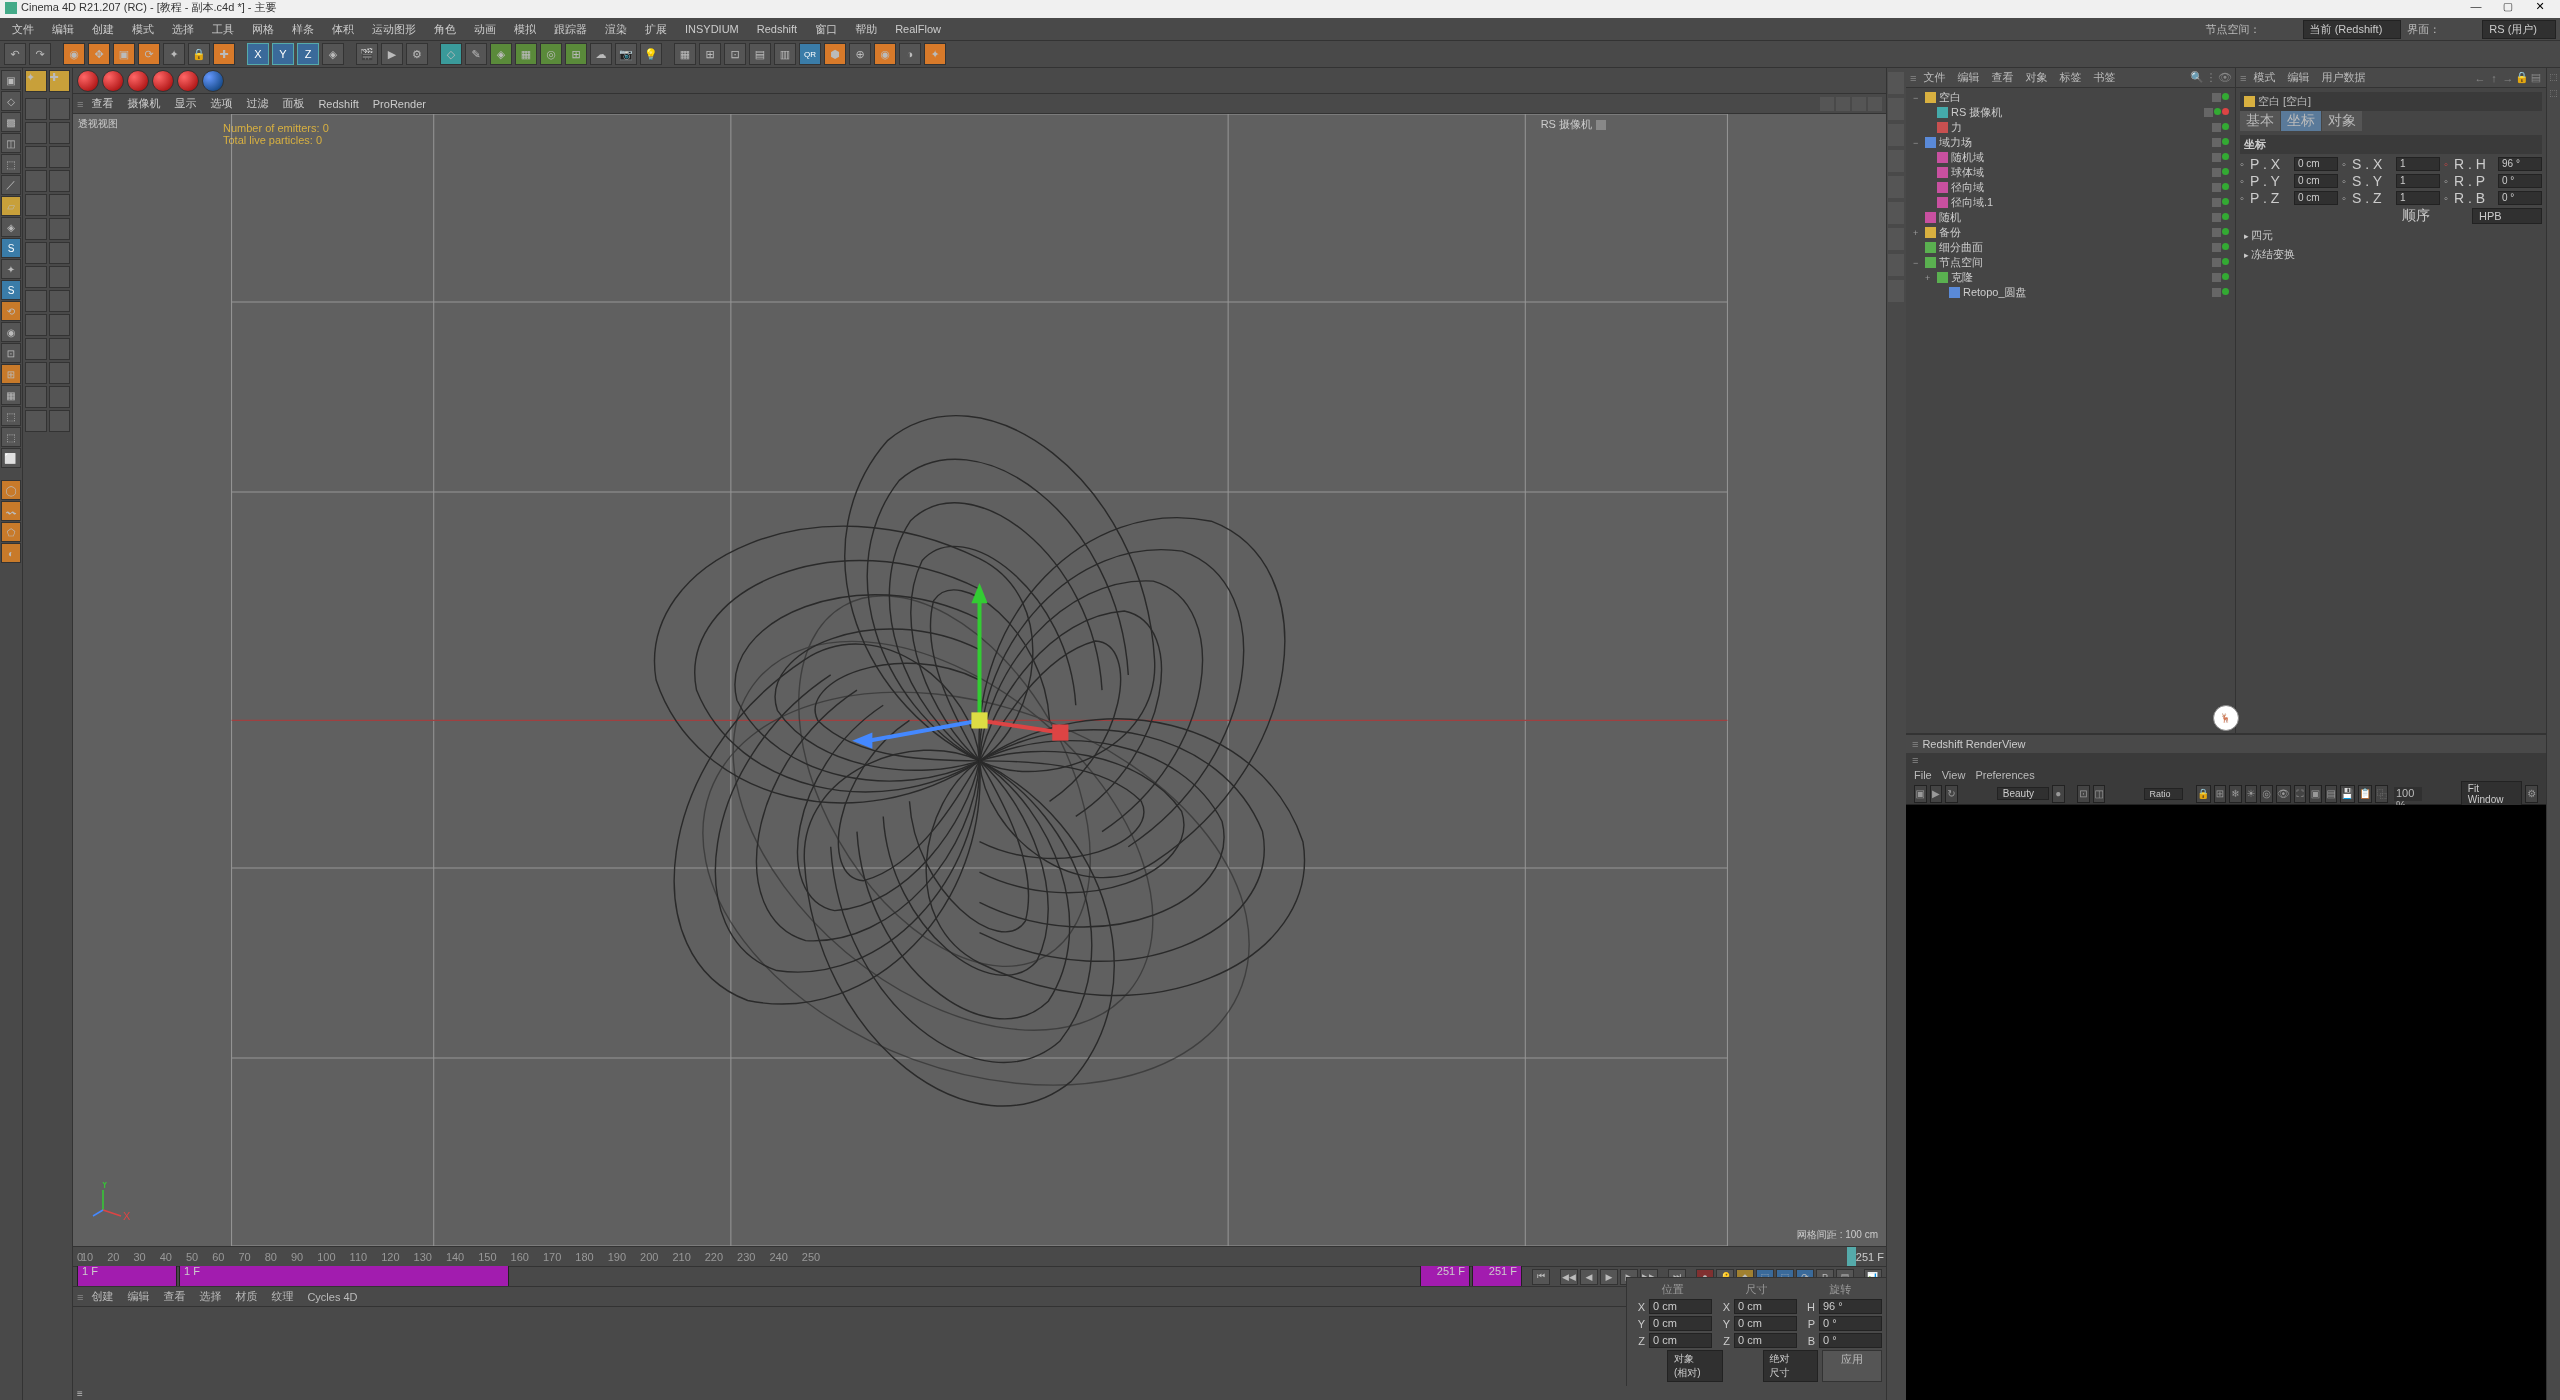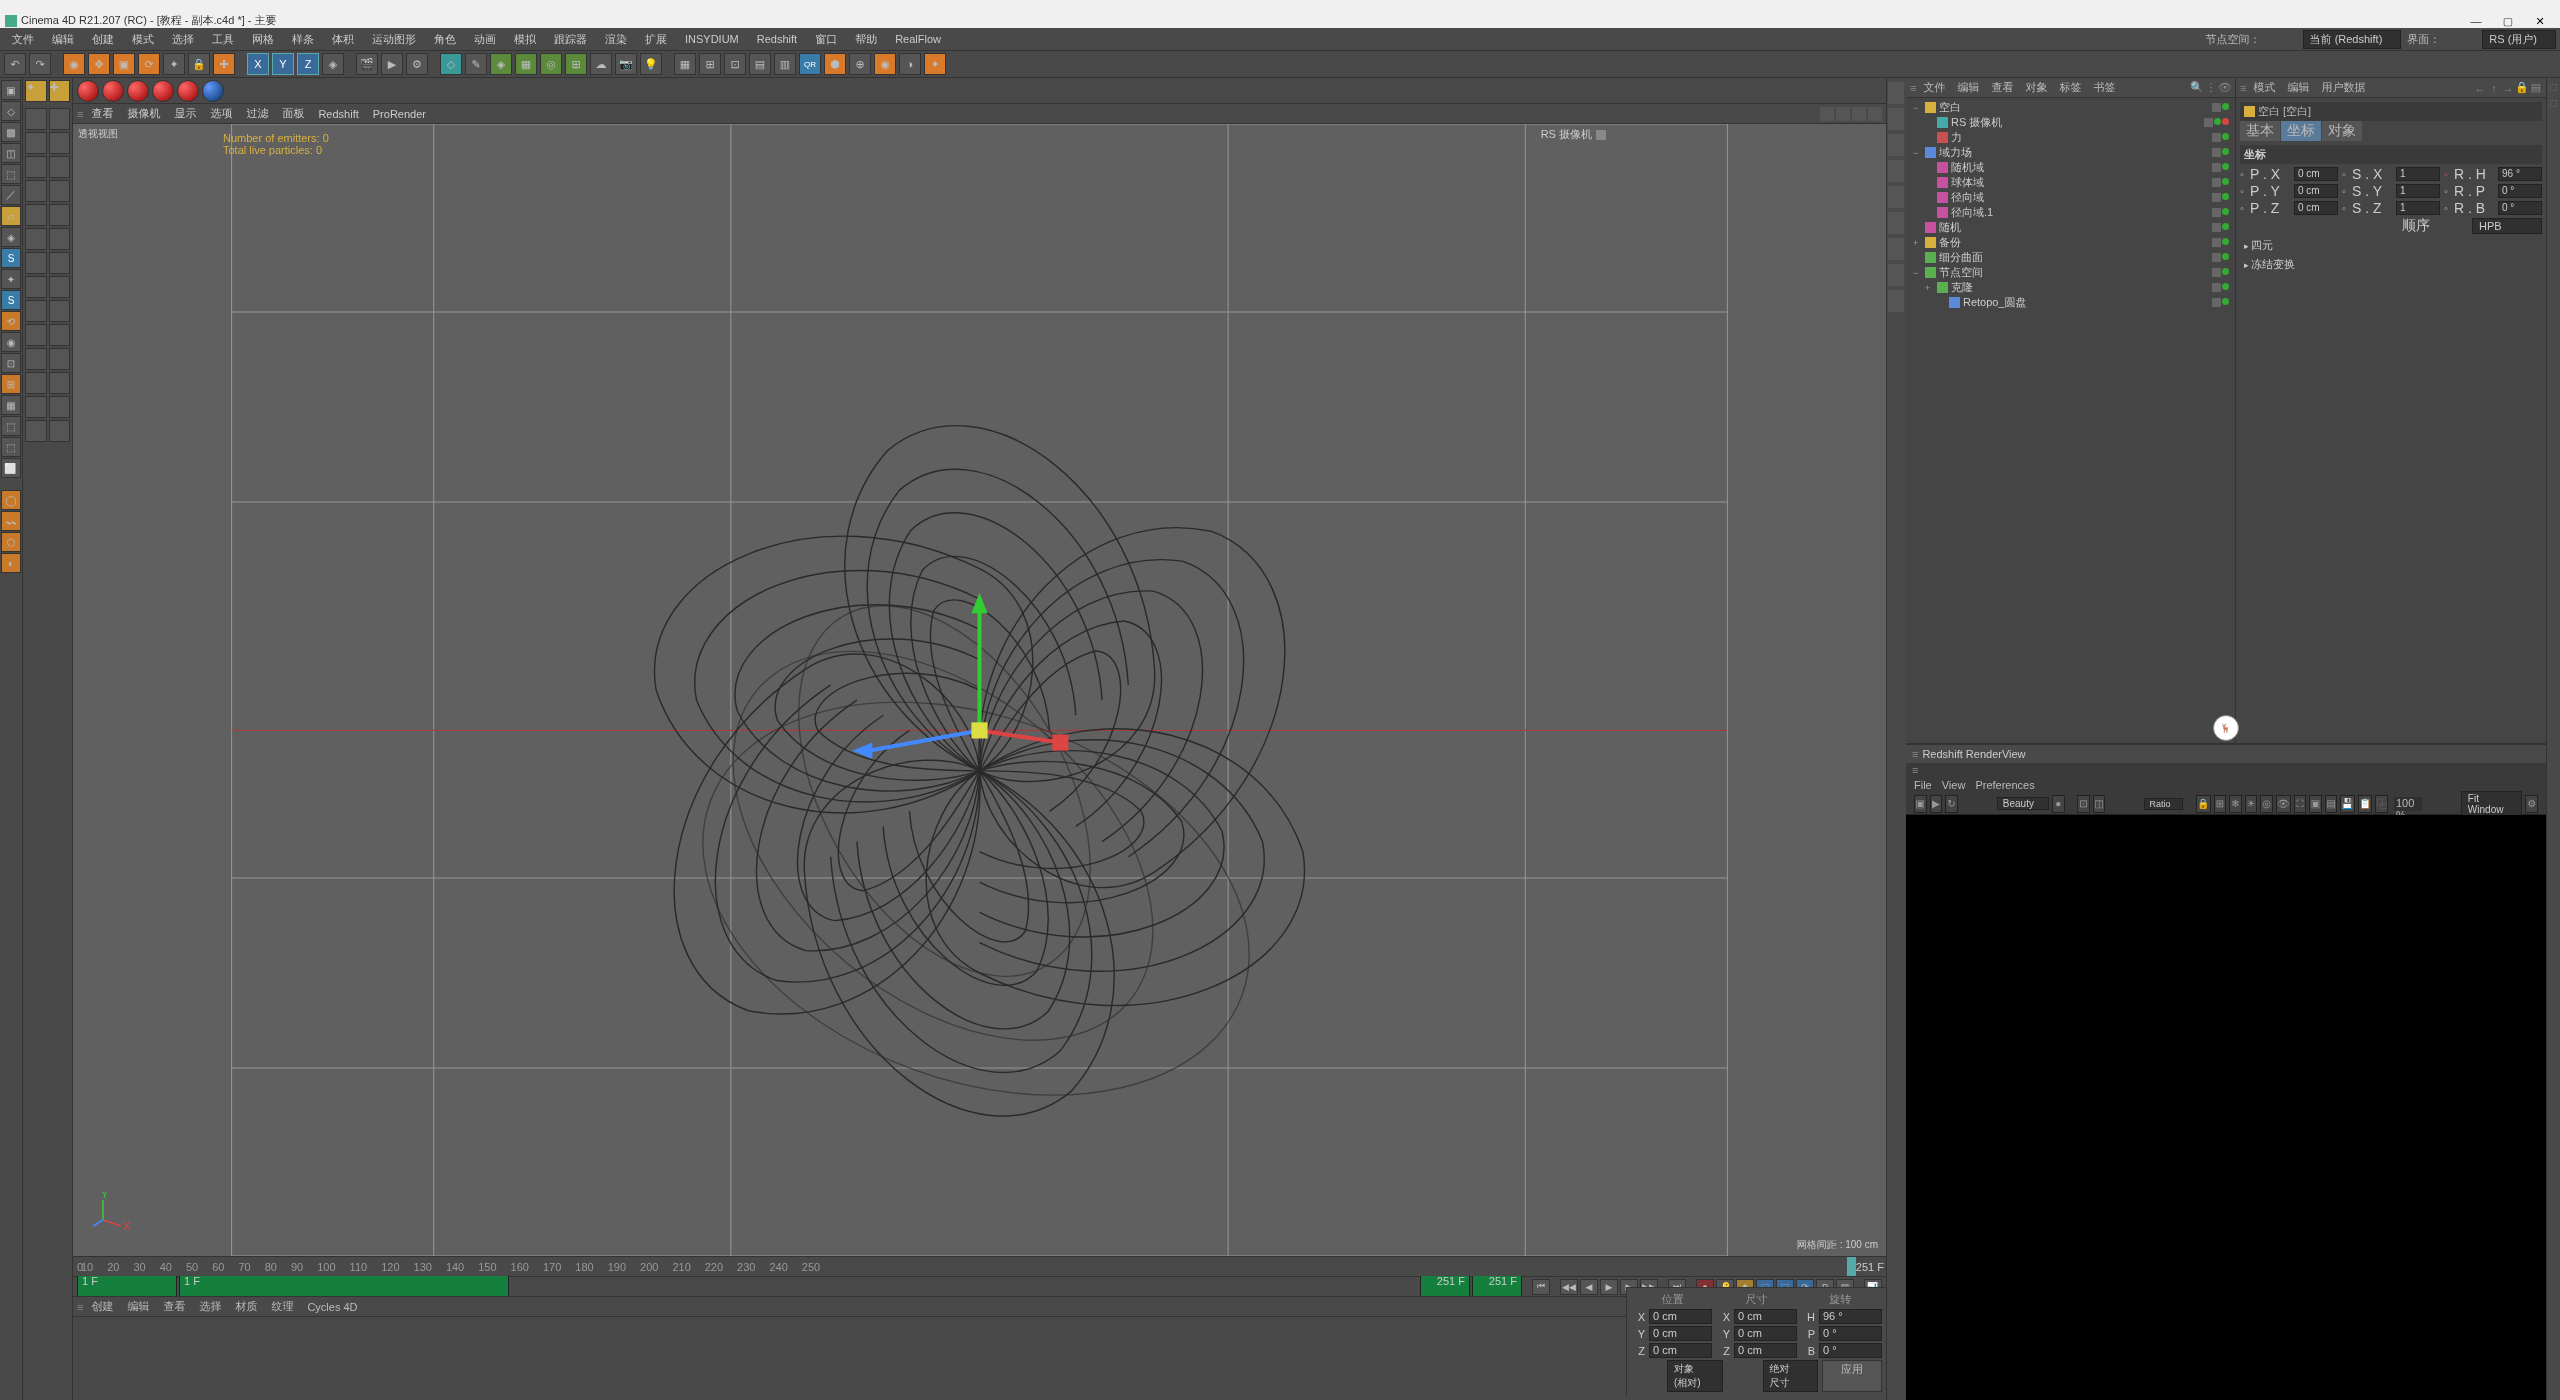--- a/index.html
+++ b/index.html
@@ -1,17 +1,17 @@
 <!DOCTYPE html>
 <html><head>
 <meta charset="utf-8">
 <style>
 * { margin: 0; padding: 0; box-sizing: border-box; font-family: "Microsoft YaHei", sans-serif; font-size: 11px; }
 body { background: #3a3a3a; color: #bbb; width: 2560px; height: 1400px; overflow: hidden; transform-origin: top left; }
-.titlebar { height: 28px; background: #f0f0f0; color: #333; display: flex; align-items: flex-end; padding: 0 5px; font-size: 11px; }
+.titlebar { height: 18px; background: #f0f0f0; color: #333; display: flex; align-items: flex-start; padding: 0 5px; font-size: 11px; }
 .titlebar .title { display: flex; align-items: center; gap: 4px; }
 .titlebar .winbtns { margin-left: auto; display: flex; gap: 2px; }
 .titlebar .winbtns span { width: 30px; text-align: center; cursor: pointer; }
 .menubar { height: 22px; background: #494949; display: flex; align-items: center; padding: 0 4px; gap: 2px; }
 .menubar .mitem { padding: 3px 8px; cursor: pointer; color: #ccc; }
 .menubar .spacer { flex: 1; }
 .menubar .right { display: flex; align-items: center; gap: 6px; }
 .dropdown { background: #303030; border: 1px solid #222; padding: 1px 18px 1px 6px; color: #ccc; position: relative; margin-left: 36px; }
 .toolbar { height: 28px; background: #494949; display: flex; align-items: center; padding: 0 4px; gap: 3px; border-top: 1px solid #333; border-bottom: 1px solid #333; }
 .tbtn { width: 22px; height: 22px; background: #555; border: 1px solid #333; display: flex; align-items: center; justify-content: center; cursor: pointer; }
@@ -36,21 +36,21 @@
 .vp-menu .vicons { margin-left:auto; display:flex; gap:2px; }
 .vp-menu .vicons span { width:14px; height:14px; background:#555; }
 .vp-canvas { flex: 1; background: #606060; position: relative; overflow: hidden; }
 .vp-label { position:absolute; top:3px; left:5px; color:#ccc; font-size:10px; }
 .vp-cam { position:absolute; top:3px; right:280px; color:#ccc; font-size:10px; display:flex; align-items:center; gap:4px;}
 .hud { position:absolute; top:8px; left:150px; color:#d8b040; font-size:11px; }
 .axis-gizmo { position:absolute; bottom:22px; left:18px; }
 .grid-info { position:absolute; bottom:4px; right:8px; color:#ccc; font-size:10px; }
 .timeline { height: 20px; background: #494949; border-top:1px solid #333; padding:0 8px; display:flex; align-items:center; color:#999; font-size:10px; gap:14px; position:relative; }
 .playbar { height: 20px; background:#494949; display:flex; align-items:center; padding:0 4px; gap:2px; border-top:1px solid #333; }
-.playbar .fld { background:#15803d; border:1px solid #222; padding:0 4px; width:100px; color:#ccc; height:26px; }
+.playbar .fld { background:#a21caf; border:1px solid #222; padding:0 4px; width:100px; color:#ccc; height:26px; }
 .playbar .spacer { flex:1; }
 .playbar .pbtn { width:18px; height:16px; background:#555; border:1px solid #333; display:flex; align-items:center; justify-content:center; cursor:pointer; font-size:9px;}
 .matbar { height: 20px; background:#494949; display:flex; align-items:center; padding:0 4px; gap:2px; border-top:1px solid #333; }
 .matbar .mitem { padding:2px 6px; cursor:pointer; }
 .coord-panel { position:absolute; bottom:0; right:0; width:260px; background:#494949; border-left:1px solid #333; border-top:1px solid #333; padding:4px; }
 .coord-panel .hdr { display:flex; justify-content:space-around; color:#999; margin-bottom:2px; }
 .coord-panel .crow { display:flex; gap:4px; margin-bottom:2px; align-items:center; }
 .coord-panel .clab { width:14px; text-align:right; color:#ccc; }
 .coord-panel .cfld { flex:1; background:#303030; border:1px solid #222; padding:0 3px; height:15px; color:#ccc; }
 .coord-panel .cbtns { display:flex; gap:4px; margin-top:2px; }

